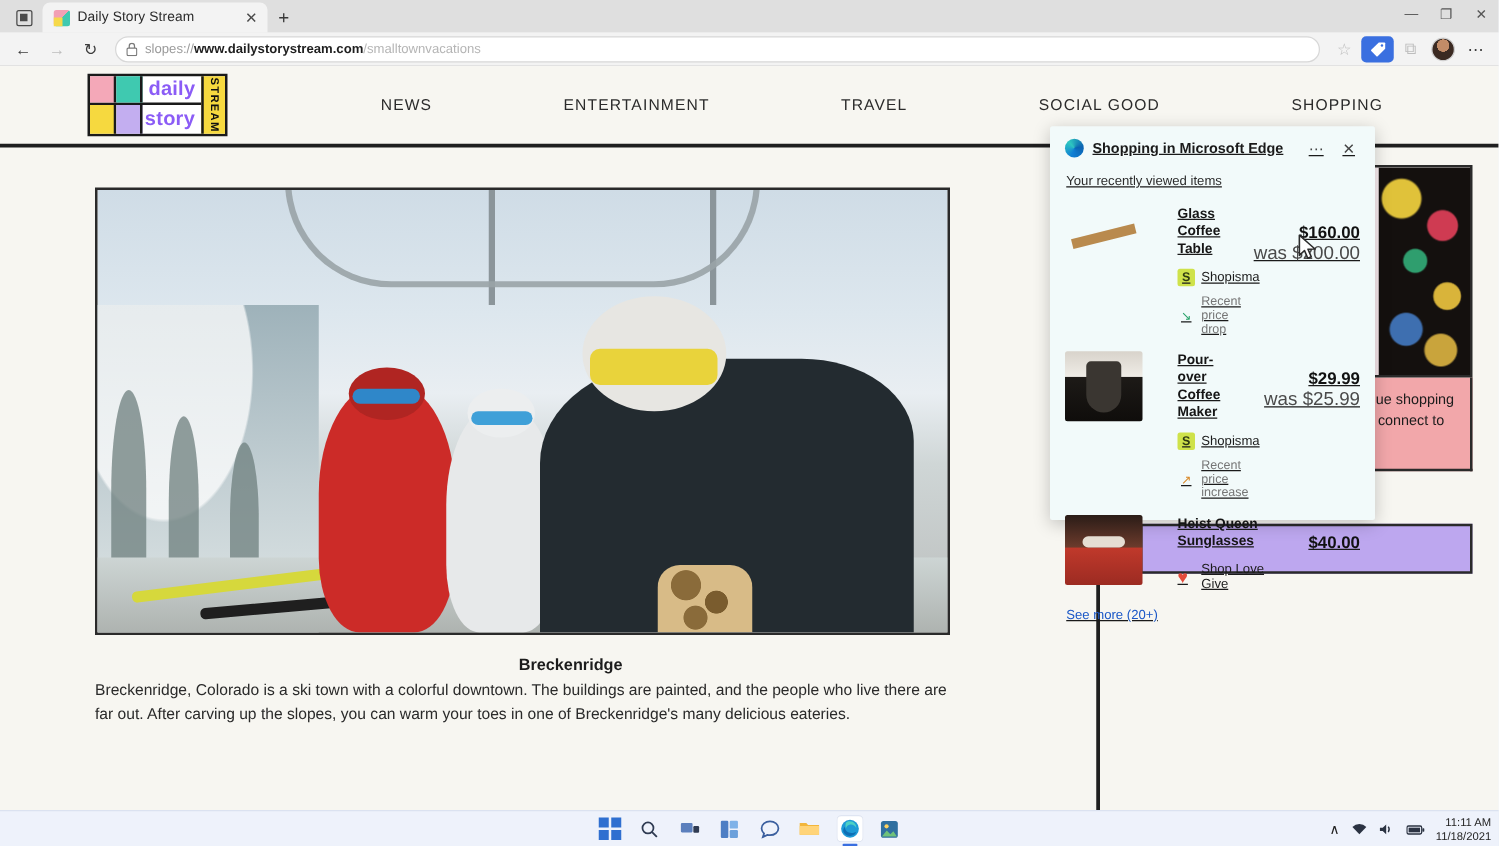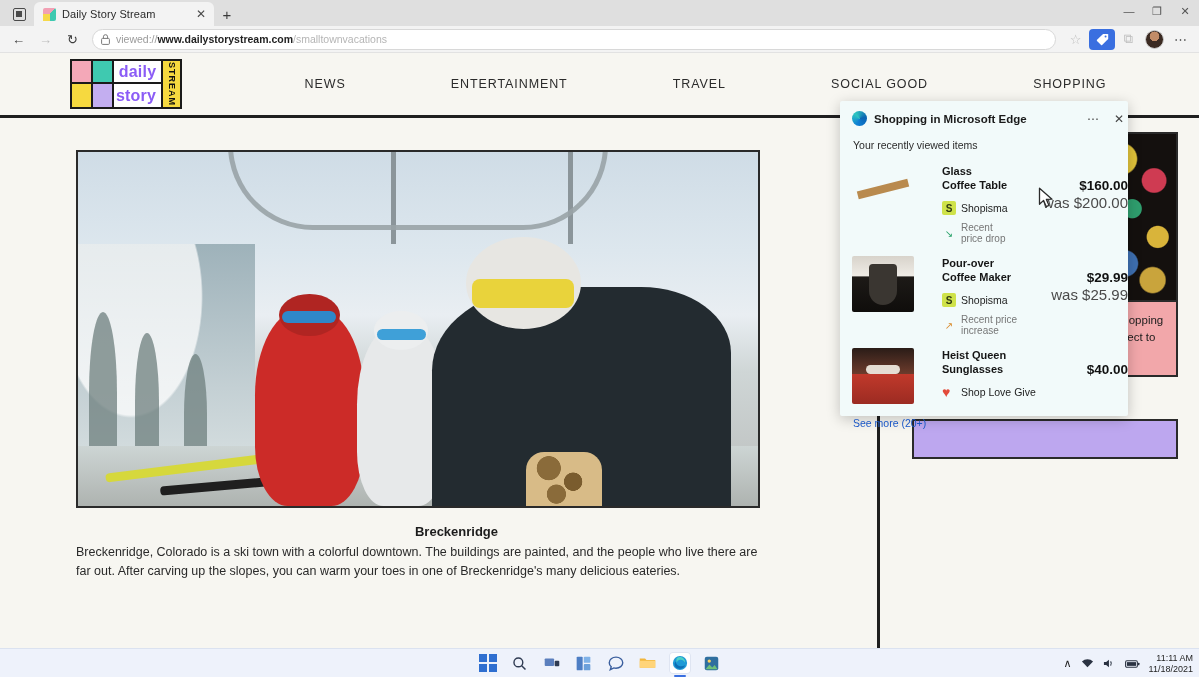--- a/index.html
+++ b/index.html
@@ -210,24 +210,24 @@
     background: #f2a7aa; padding: 10px 12px 12px 14px;
   }
   .rail-note p { font-size: 11.5px; line-height: 17px; color: #1c1c1c; }
   .rail-purple {
     width: 266px; height: 40px; margin-top: 42px;
     border: 2px solid #2a2a2a; background: #bda7ef;
   }
 
   
   .shopping {
-    position: absolute; left: 840px; top: 48px; width: 288px; height: 315px;
+    position: absolute; left: 840px; top: 48px; width: 260px; height: 315px;
     background: #f2fafa; box-shadow: 0 3px 14px rgba(0,0,0,.22);
-    border-radius: 2px; z-index: 50; padding: 10px 0 0 12px;
-    font-size: 11px; color: #1a1a1a;
+    border-radius: 2px; z-index: 50; padding: 10px 12px 0 12px;
+    font-size: 11px; color: #1a1a1a; text-decoration: underline;
   }
   .shop-head { display: flex; align-items: center; gap: 7px; }
   .edge-logo {
     width: 15px; height: 15px; border-radius: 50%;
     background: conic-gradient(from 200deg, #0f7fd4 0deg, #2ec7c0 120deg, #0b63b2 240deg, #0f7fd4 360deg);
     position: relative; flex: 0 0 15px;
   }
   .edge-logo::after {
     content:""; position:absolute; left:3px; top:2px; width:9px; height:7px;
     border-radius: 50% 50% 0 0 / 70% 70% 0 0; background:#f2fafa; opacity:.0;
@@ -328,21 +328,21 @@
     <div class="toolbar">
       <div class="tb-btn">←</div>
       <div class="tb-btn dim">→</div>
       <div class="tb-btn">↻</div>
       <div class="omnibox">
         <svg class="lock" width="9" height="11" viewBox="0 0 9 11">
           <rect x="0.6" y="4.4" width="7.8" height="6" rx="1" fill="none" stroke="#7a7a7a" stroke-width="1"></rect>
           <path d="M2.4 4.4 V2.8 a2.1 2.1 0 0 1 4.2 0 V4.4" fill="none" stroke="#7a7a7a" stroke-width="1"></path>
         </svg>
         <span>
-          <span class="url-scheme">viewed://</span><span class="url-host">www.dailystorystream.com</span><span class="url-path">/smalltownvacations</span>
+          <span class="url-scheme">slopes://</span><span class="url-host">www.dailystorystream.com</span><span class="url-path">/smalltownvacations</span>
         </span>
       </div>
       <div class="tb-right">
         <div class="tb-btn dim">☆</div>
         <div class="tb-btn active">
           <svg width="13" height="13" viewBox="0 0 14 14">
             <path d="M7.6 1 H12.4 a.7.7 0 0 1 .7.7 V6.4 L6.6 12.9 a.8.8 0 0 1-1.1 0 L1.1 8.5 a.8.8 0 0 1 0-1.1 Z" fill="#ffffff"></path>
             <circle cx="10.3" cy="3.7" r="1.05" fill="#3a6fe0"></circle>
           </svg>
         </div>

